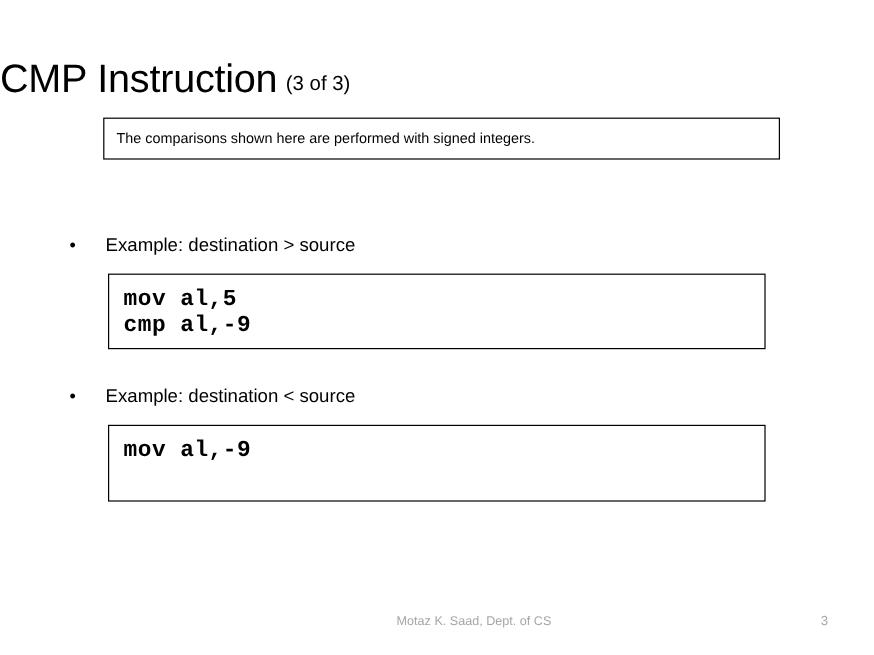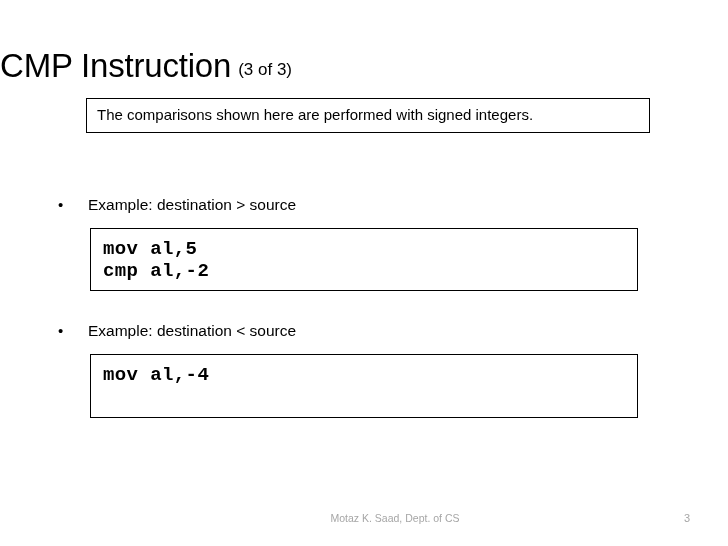--- a/index.html
+++ b/index.html
@@ -55,21 +55,21 @@
     top: 98px;
     width: 564px;
     height: 35px;
     border: 1.5px solid #000000;
     background: #ffffff;
     box-sizing: border-box;
     display: flex;
     align-items: center;
   }
   .note-text {
-    font-size: 15px;
+    font-size: 12px;
     color: #000;
     padding-left: 10px;
     line-height: 1.1;
     font-family: "Liberation Sans", sans-serif;
   }
 
   
   .bullet-row {
     position: absolute;
     left: 58px;
@@ -163,31 +163,31 @@
   <div class="bullet-row" id="bullet-1">
     <span class="bullet-dot">•</span>
     <span class="bullet-text">Example: destination &gt; source</span>
   </div>
 
   <div class="code-box" id="code-box-1">
     <div class="code-line">
       <span class="code-instr">mov al,5</span><span class="code-comment"></span>
     </div>
     <div class="code-line">
-      <span class="code-instr">cmp al,-2</span>
+      <span class="code-instr">cmp al,-9</span>
     </div>
   </div>
 
   <div class="bullet-row" id="bullet-2">
     <span class="bullet-dot">•</span>
     <span class="bullet-text">Example: destination &lt; source</span>
   </div>
 
   <div class="code-box" id="code-box-2">
     <div class="code-line">
-      <span class="code-instr">mov al,-4</span><span class="code-comment"></span>
+      <span class="code-instr">mov al,-9</span><span class="code-comment"></span>
     </div>
   </div>
 
   <div class="footer-author">Motaz K. Saad, Dept. of CS</div>
   <div class="footer-pageno">3</div>
 
 </div>
 
 </body></html>

